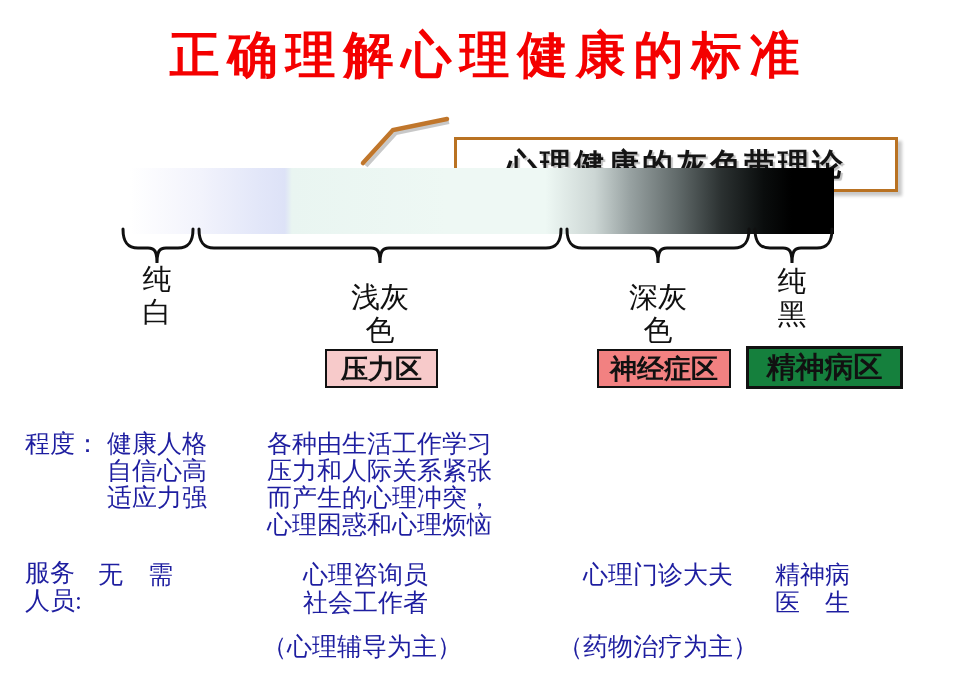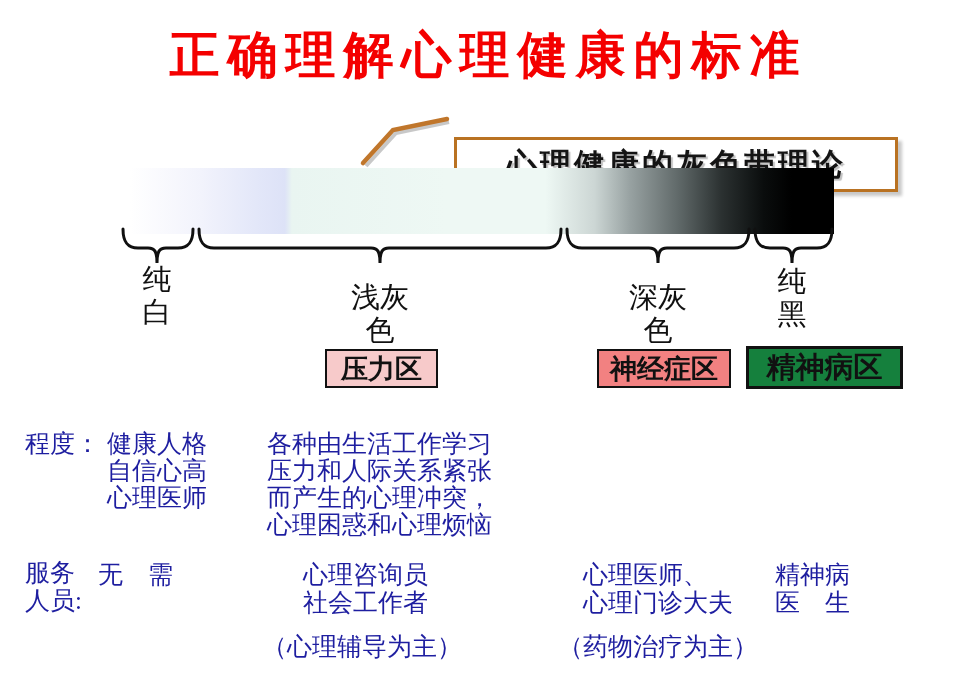--- a/index.html
+++ b/index.html
@@ -95,42 +95,41 @@
   <div class="zone psychosis" style="background-color: #15803d;">
     <span>精神病区</span>
   </div>
 
   <div class="tblock" style="left:25px; top:430px;">
     <div>程度：</div>
   </div>
   <div class="tblock" style="left:107px; top:430px;">
     <div>健康人格</div>
     <div>自信心高</div>
-    <div>心理医师</div>
+    <div>适应力强</div>
   </div>
   <div class="tblock" style="left:267px; top:430px;">
     <div>各种由生活工作学习</div>
     <div>压力和人际关系紧张</div>
     <div>而产生的心理冲突，</div>
     <div>心理困惑和心理烦恼</div>
   </div>
 
   <div class="tblock staff" style="left:25px; top:559px;">
     <div>服务</div>
     <div>人员:</div>
   </div>
   <div class="tblock staff" style="left:98px; top:561px;">
     <div>无　需</div>
   </div>
   <div class="tblock staff" style="left:303px; top:561px;">
     <div>心理咨询员</div>
     <div>社会工作者</div>
   </div>
   <div class="tblock staff" style="left:583px; top:561px;">
-    <div>心理医师、</div>
     <div>心理门诊大夫</div>
   </div>
   <div class="tblock staff" style="left:775px; top:561px;">
     <div>精神病</div>
     <div>医　生</div>
   </div>
   <div class="tblock staff" style="left:262px; top:633px;">
     <div>（心理辅导为主）</div>
   </div>
   <div class="tblock staff" style="left:558px; top:633px;">

